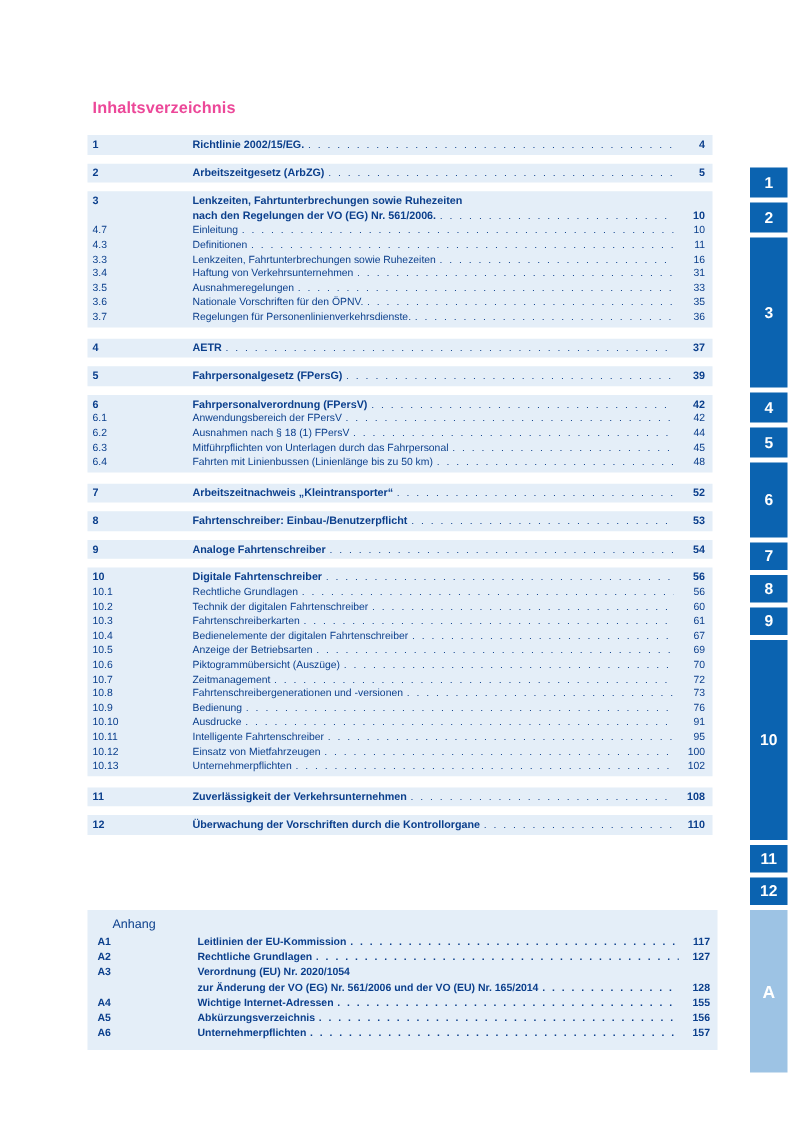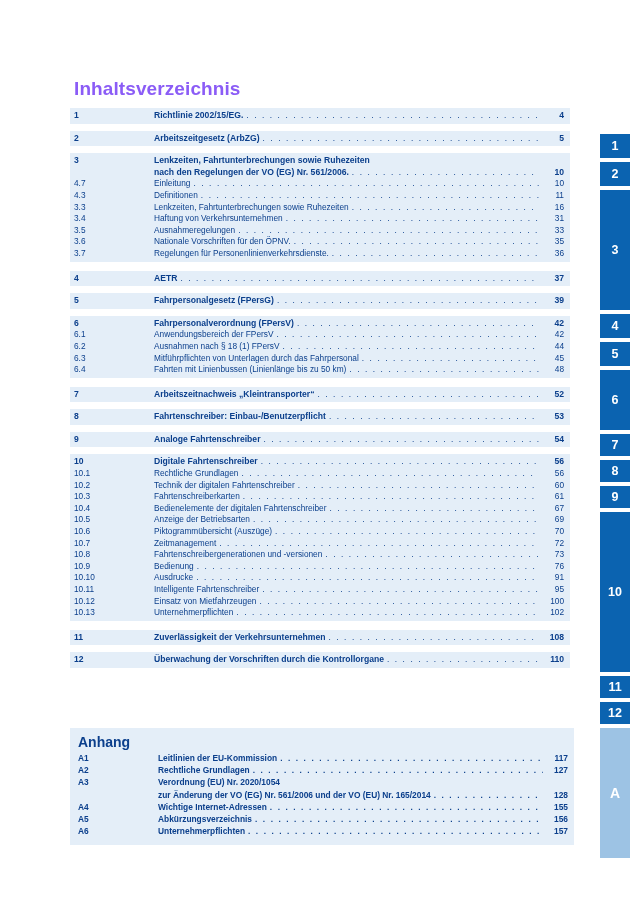--- a/index.html
+++ b/index.html
@@ -18,23 +18,23 @@
     position: relative;
     width: 640px;
     height: 898px;
     background: #ffffff;
   }
   
   .title {
     position: absolute;
     left: 74px;
     top: 78px;
-    font-size: 19px;
+    font-size: 13px;
     font-weight: bold;
-    color: #8b5cf6;
+    color: #ec4899;
     letter-spacing: 0.1px;
   }
   
   .toc {
     position: absolute;
     left: 74px;
     top: 108px;
     width: 500px;
   }
   .row {
@@ -93,23 +93,23 @@
   .anhang {
     position: absolute;
     left: 70px;
     top: 728px;
     width: 504px;
     background: #e4eef8;
     padding: 6px 6px 8px 4px;
     box-sizing: border-box;
   }
   .anhang .head {
-    font-size: 14px;
-    font-weight: bold;
-    margin-left: 4px;
+    font-size: 10px;
+    font-weight: normal;
+    margin-left: 16px;
     margin-bottom: 2px;
   }
   .anhang .row .num { width: 38px; flex: 0 0 38px; margin-left: 4px; }
   .anhang .row { font-weight: bold; font-size: 8.4px; line-height: 12.2px; }
   
   .rail {
     position: absolute;
     right: 10px;
     top: 0;
     width: 30px;

